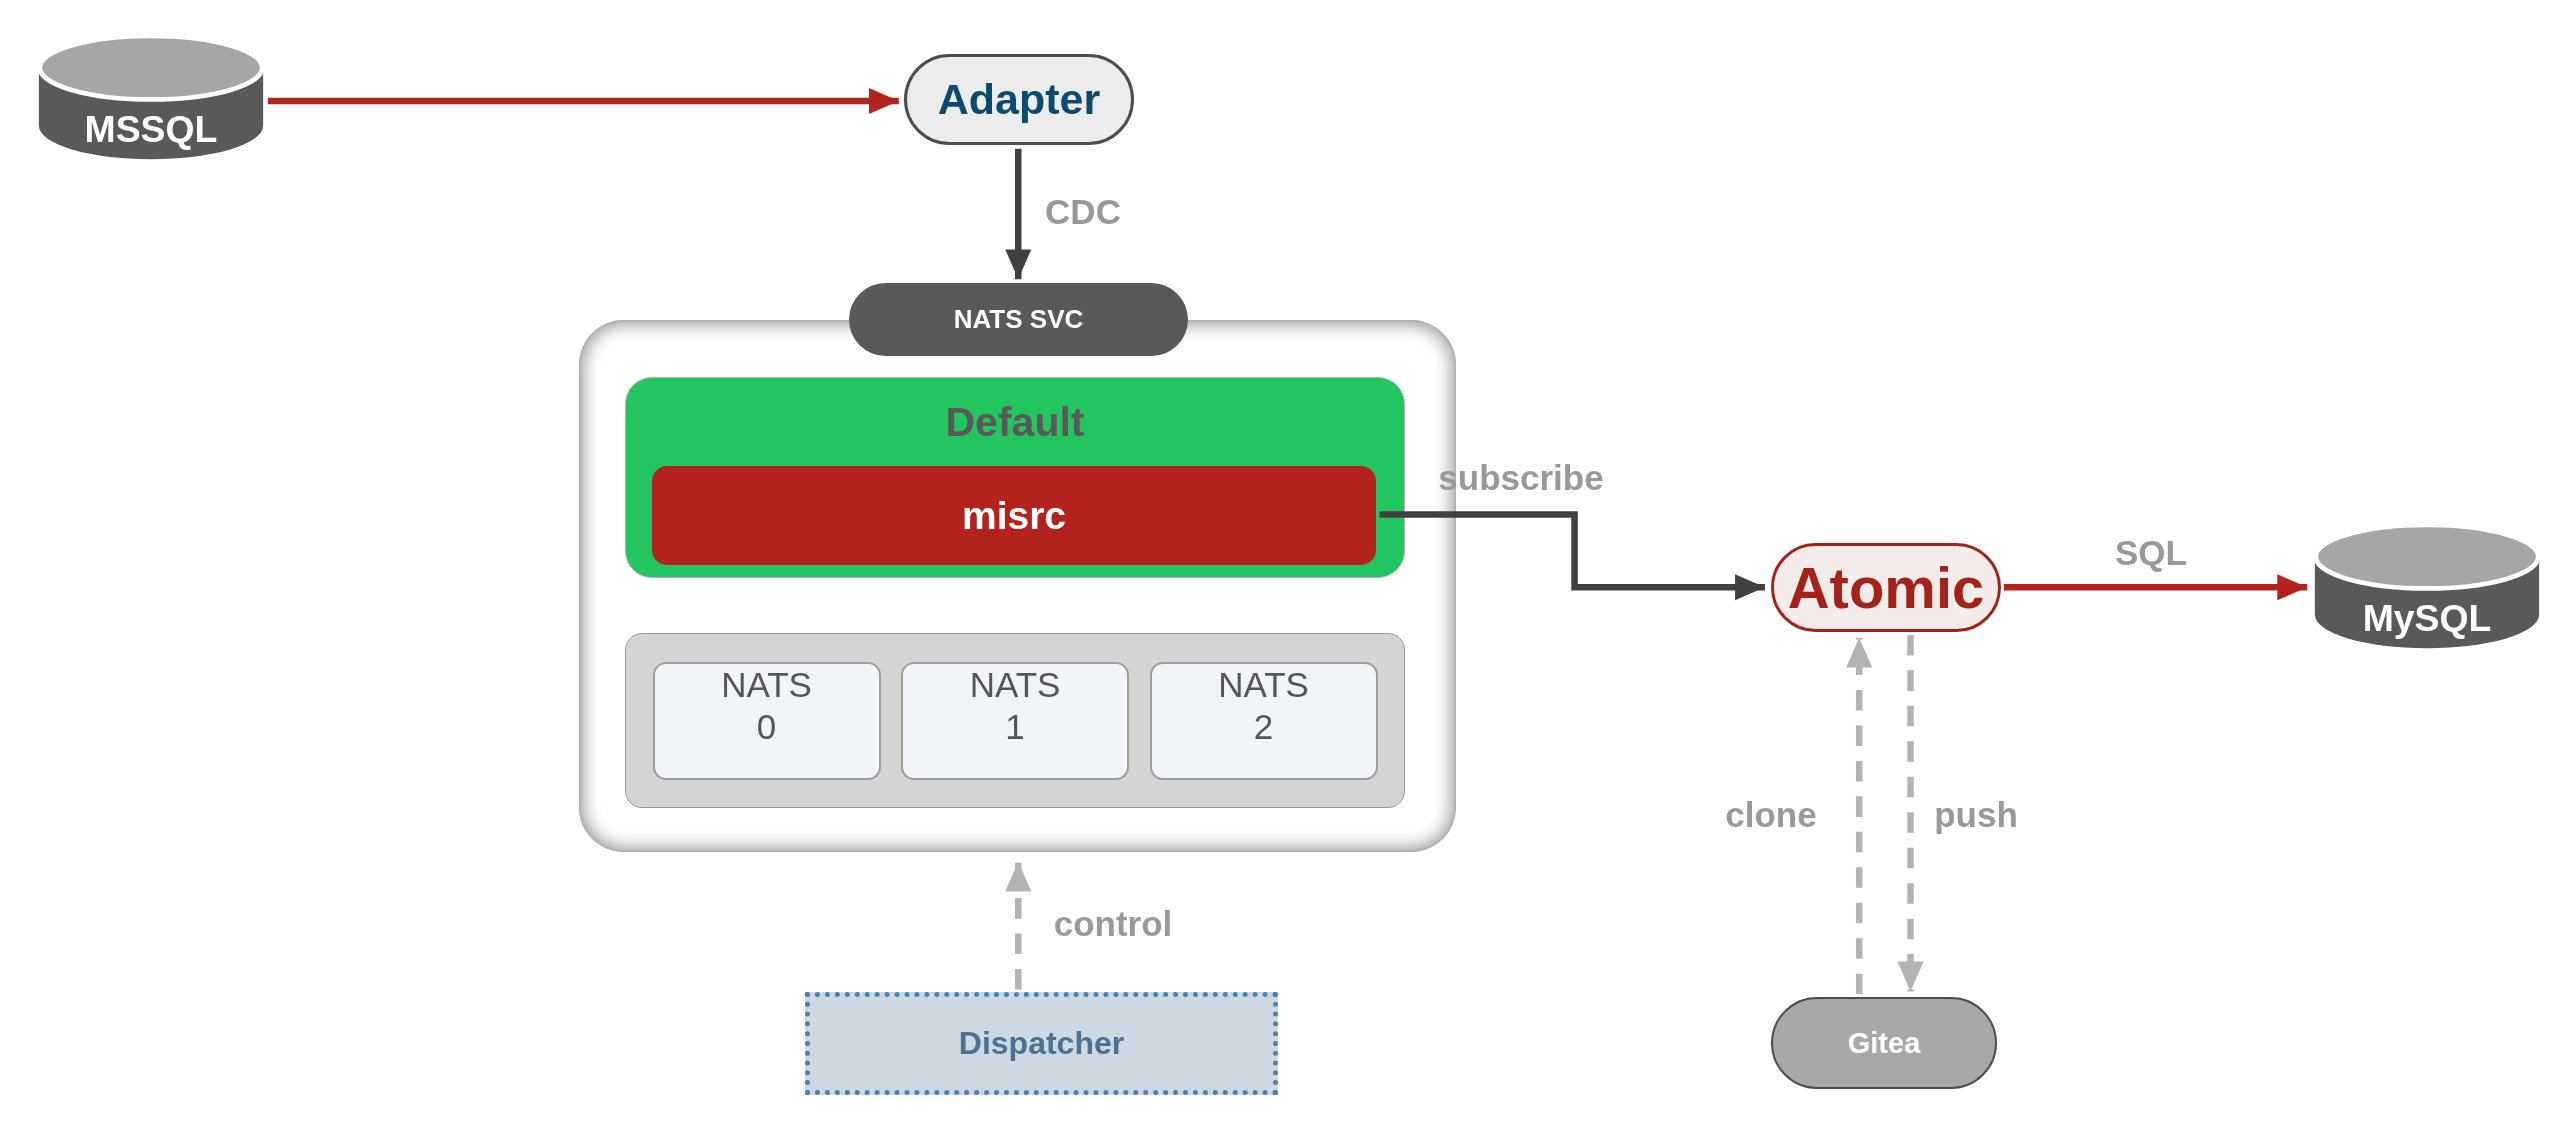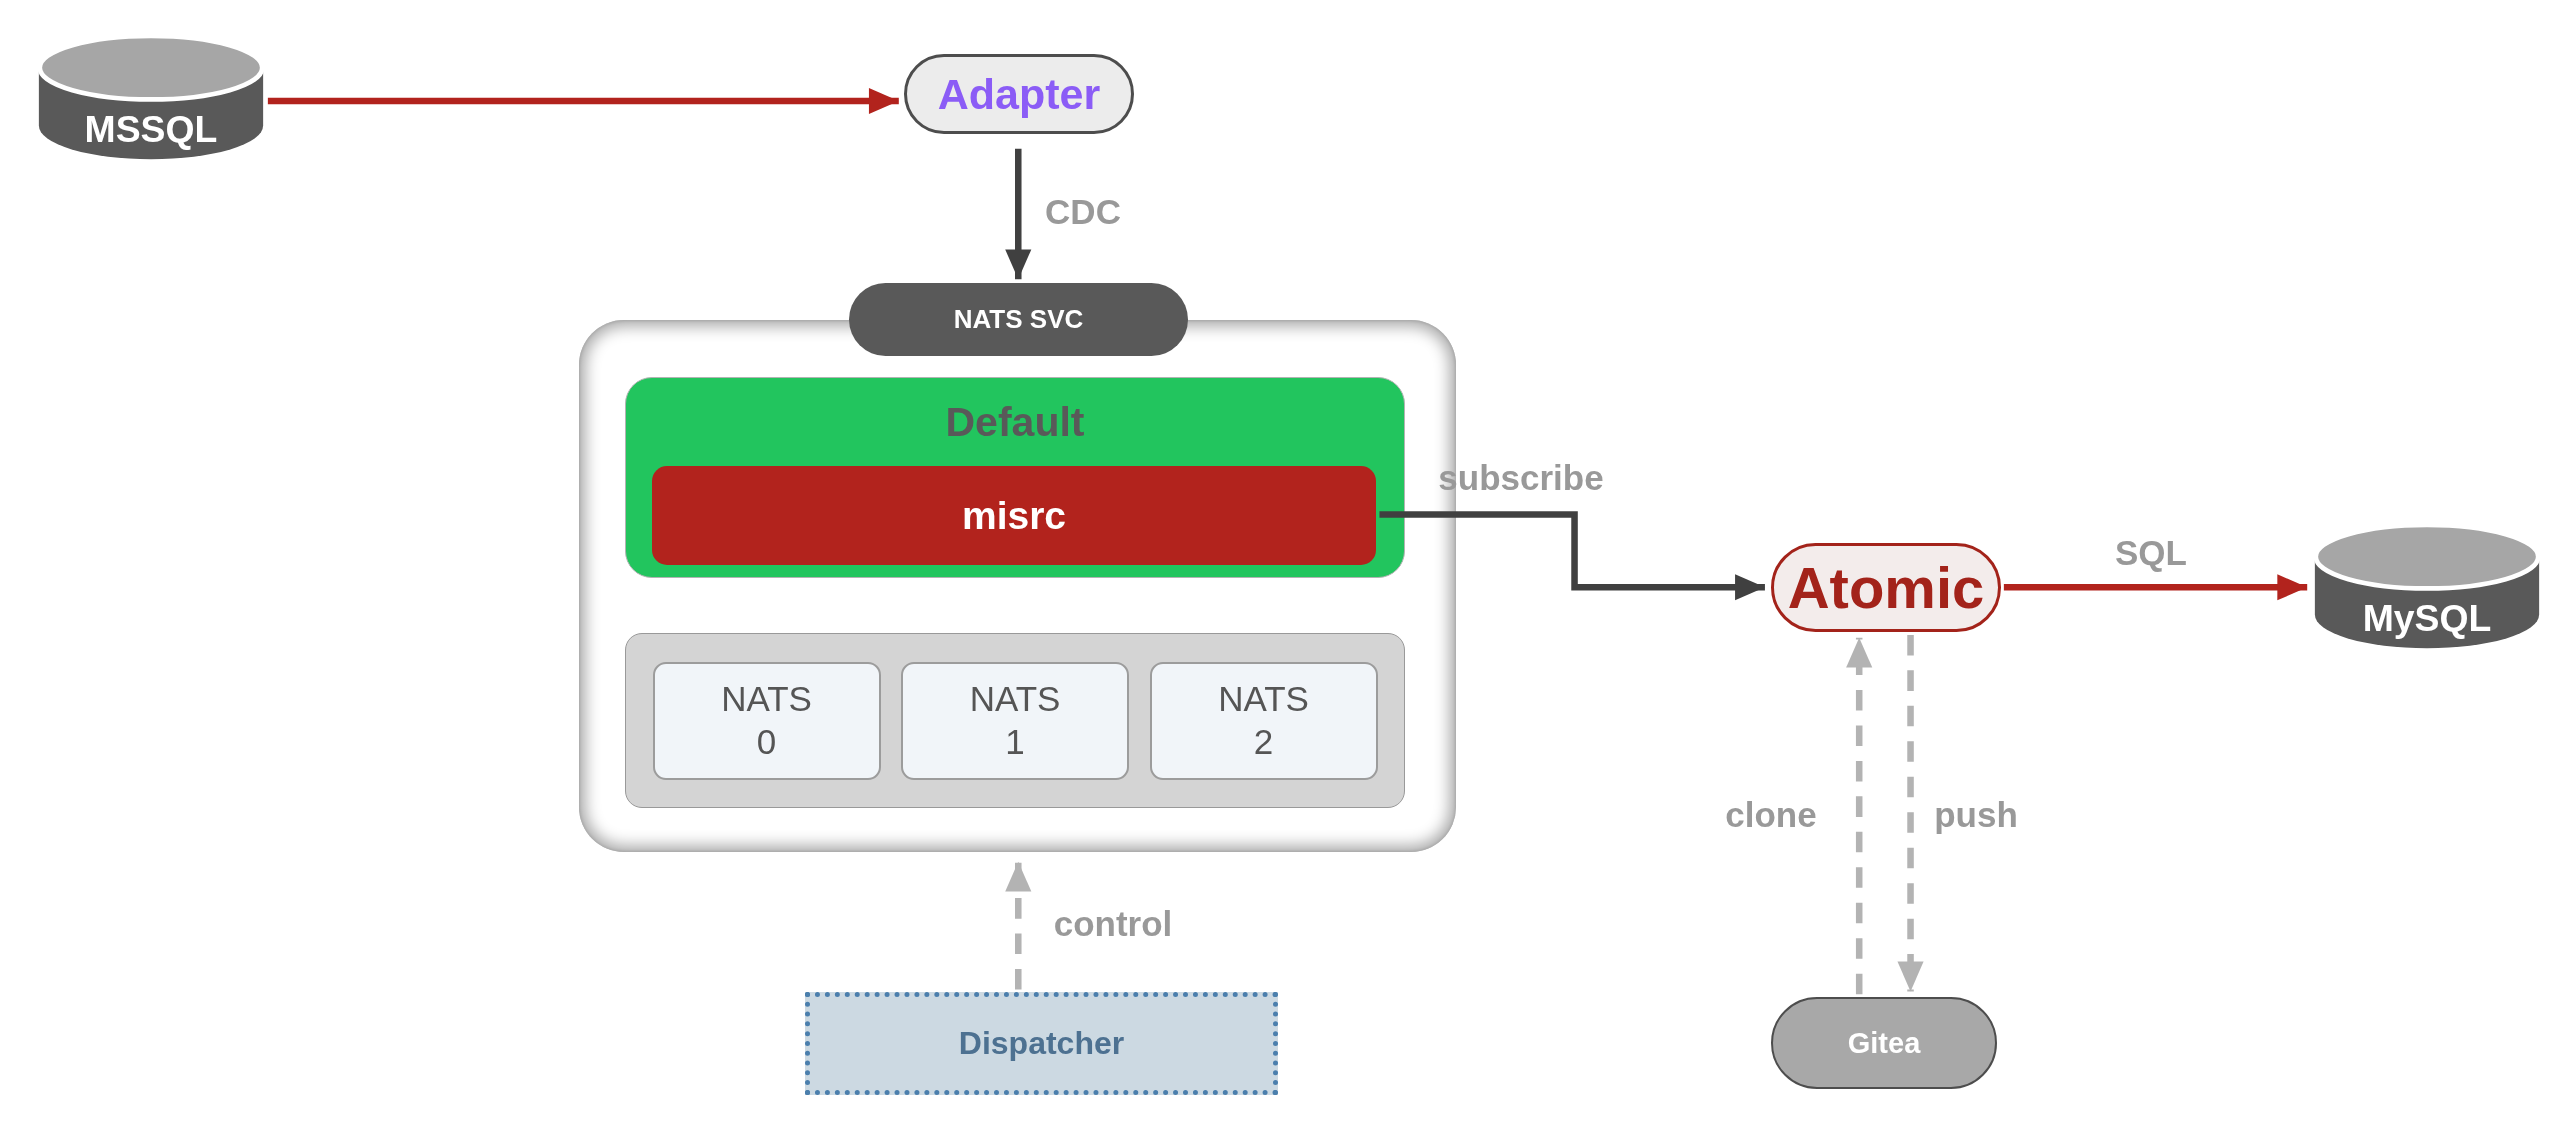--- a/index.html
+++ b/index.html
@@ -6,23 +6,23 @@
   .stage{
     position:relative;width:2576px;height:1141px;background:#ffffff;
     font-family:"Liberation Sans",sans-serif;overflow:hidden;
   }
   
   .pill{
     position:absolute;display:flex;align-items:center;justify-content:center;
     font-weight:bold;box-sizing:border-box;z-index:3;
   }
   #adapter{
-    left:904px;top:54px;width:230px;height:80px;
+    left:904px;top:54px;width:230px;height:91px;
     background:#ececec;border:3.7px solid #4d4d4d;border-radius:56px;
-    font-size:43px;color:#8b5cf6;
+    font-size:43px;color:#0c4a6e;
   }
   #nats-svc{
     left:849px;top:283px;width:339px;height:73px;
     background:#595959;border-radius:42px;font-size:26px;color:#ffffff;z-index:4;
   }
   #atomic{
     left:1771px;top:543px;width:230px;height:89px;
     background:#f3eceb;border:3.7px solid #a3231a;border-radius:56px;
     font-size:58px;color:#a3231a;
   }
@@ -58,21 +58,21 @@
     color:#ffffff;font-weight:bold;font-size:39px;margin-top:16px;
   }
   #cluster-box{
     position:absolute;left:46px;top:313px;width:780px;height:175px;
     background:#d4d4d4;border:1.9px solid #999999;border-radius:17px;box-sizing:border-box;
     display:flex;align-items:center;justify-content:center;gap:20.5px;
   }
   .nats-node{
     width:228px;height:118px;background:#f1f5f9;border:2.8px solid #9c9c9c;
     border-radius:13px;box-sizing:border-box;
-    display:flex;flex-direction:column;align-items:center;justify-content:center;
+    display:flex;flex-direction:column;align-items:center;
     color:#555555;font-size:35px;line-height:1.22;
   }
   
   .cyl{position:absolute;z-index:3;}
   
   svg.overlay{position:absolute;left:0;top:0;z-index:2;pointer-events:none;}
   .edge-label{
     position:absolute;transform:translate(-50%,-50%);
     color:#999999;font-weight:bold;font-size:35px;white-space:nowrap;z-index:5;
   }

